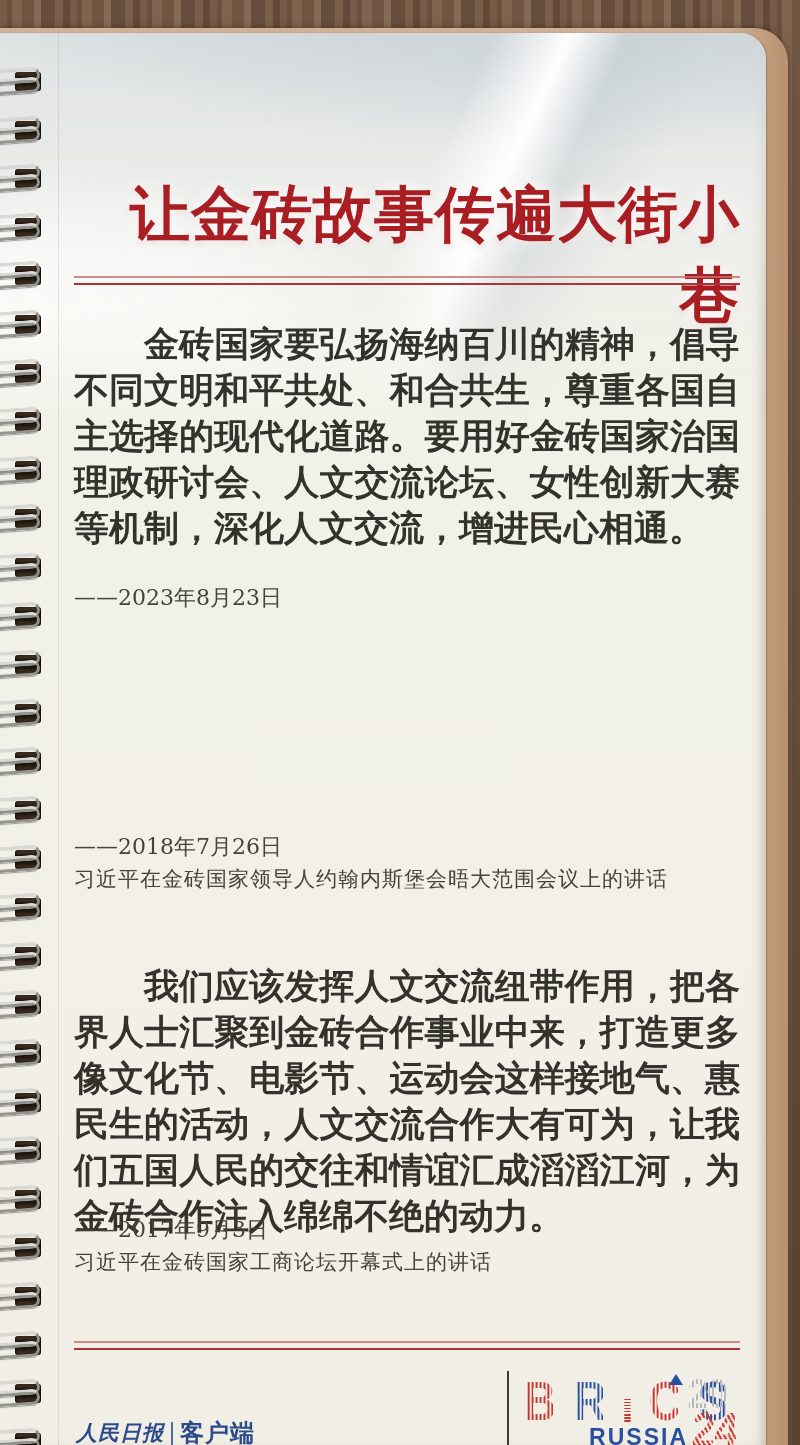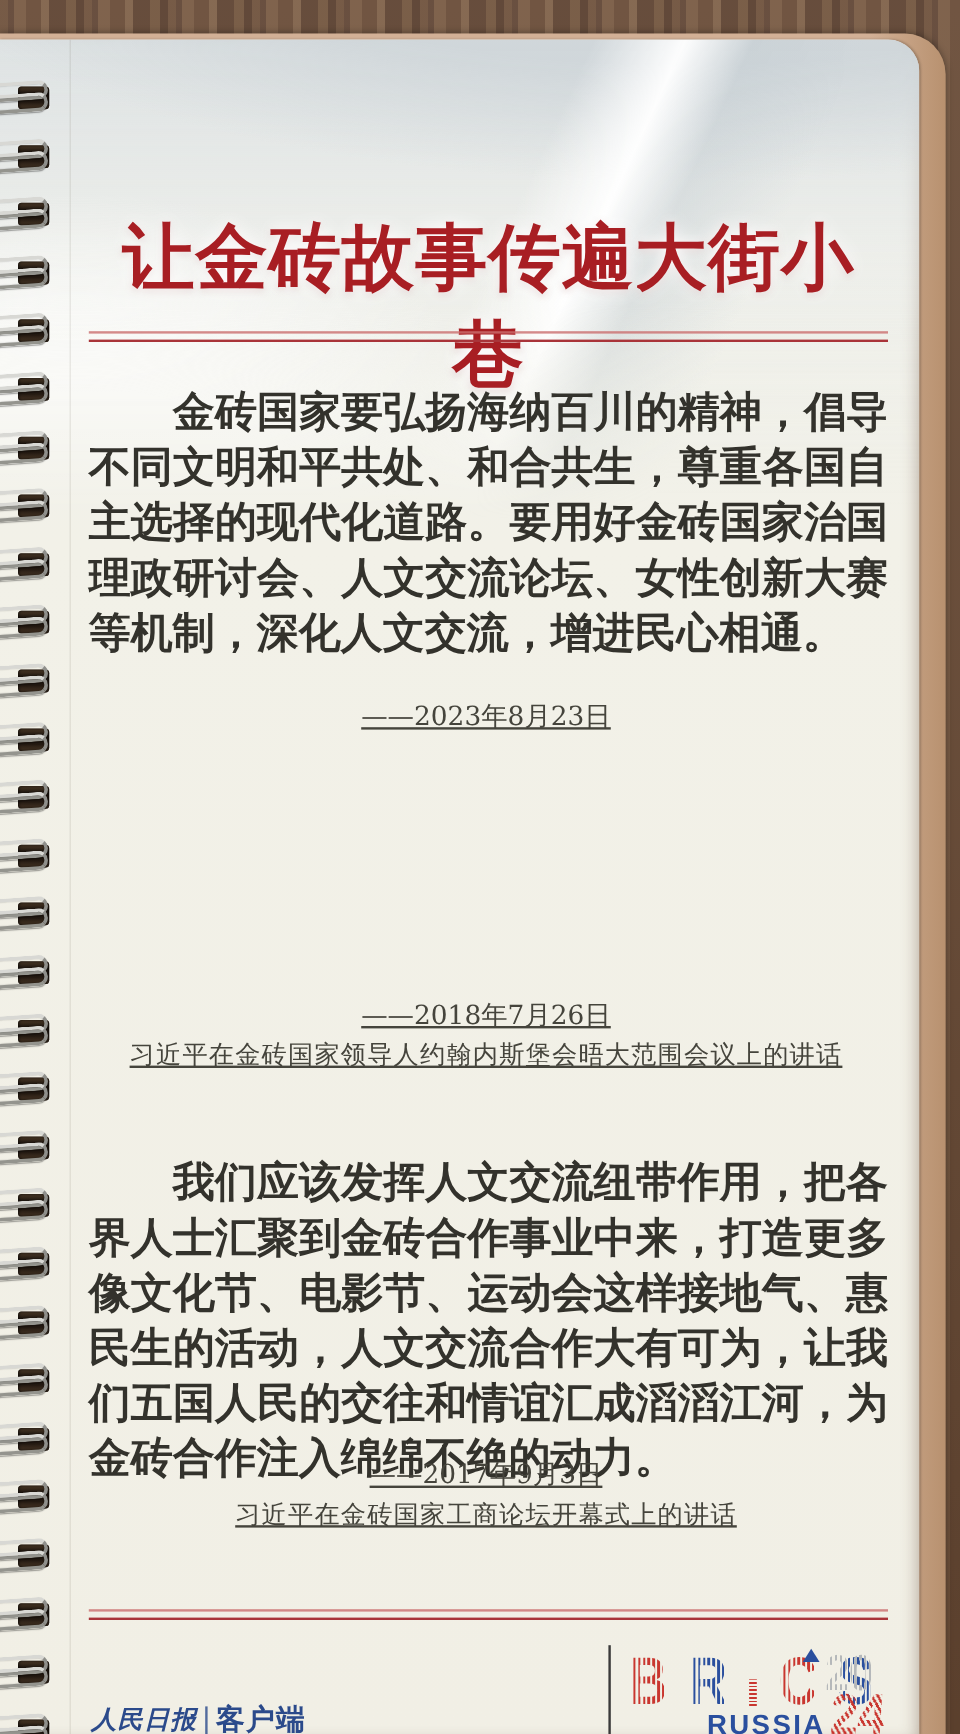--- a/index.html
+++ b/index.html
@@ -55,40 +55,40 @@
     border-right-color:#8f8f8b;border-bottom-color:#94948e;
     box-shadow:0 1px 1px rgba(0,0,0,0.35), inset 0 0 1px rgba(0,0,0,0.4);
     transform:rotate(-4deg);
   }
   .ring .wire2{top:10px;}
   .ring .wire1{top:0;}
 
   
   .title{
     position:absolute;left:74px;top:102px;width:666px;
-    font-size:60px;font-weight:900;letter-spacing:1px;text-align:center;
+    font-size:60px;font-weight:900;letter-spacing:1px;text-align:right;
     color:#a81e23;
     text-shadow:0 0 8px #ffffff,0 0 16px #ffffff,0 2px 6px rgba(150,80,80,0.35);
   }
   
   .rule{
     position:absolute;left:74px;width:666px;height:5px;
     border-top:2px solid rgba(203,110,110,0.8);
     border-bottom:2px solid #a93439;
   }
   .rule-top{top:243px;}
   .rule-bottom{top:1308px;}
 
   
   .quote{
     position:absolute;left:74px;width:666px;margin:0;
     font-size:35px;line-height:46px;color:#33322c;
     text-align:justify;text-indent:2em;font-weight:600;
   }
-  .attr{position:absolute;left:74px;width:662px;text-align:center;color:#45443c;text-decoration:underline;}
+  .attr{position:absolute;left:74px;width:662px;text-align:left;color:#45443c;}
   .attr-date{font-size:22px;line-height:33px;}
   .attr-src{font-size:21px;line-height:33px;letter-spacing:1px;}
 
   
   .publisher{position:absolute;left:76px;top:1384px;height:32px;display:flex;align-items:center;color:#2b4a8b;}
   .pd-name{font-size:21px;font-style:italic;font-weight:700;font-family:"DejaVu Serif",serif;letter-spacing:1px;}
   .pd-bar{width:2px;height:23px;background:#2b4a8b;margin:0 7px;opacity:0.8;}
   .pd-suffix{font-size:24px;font-weight:700;font-family:"Liberation Sans",sans-serif;letter-spacing:1px;}
 
   

